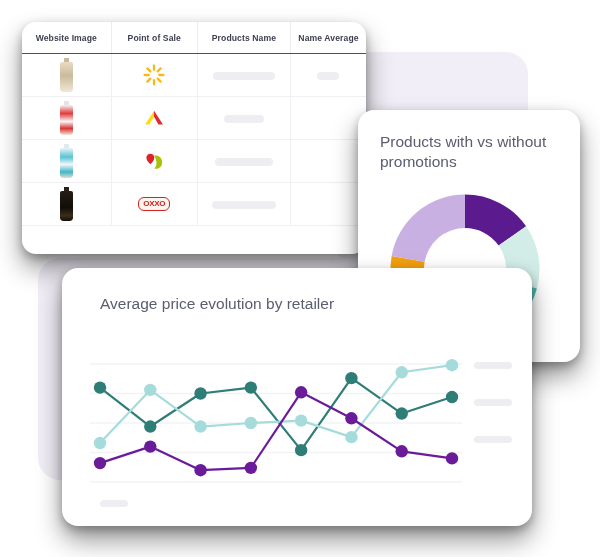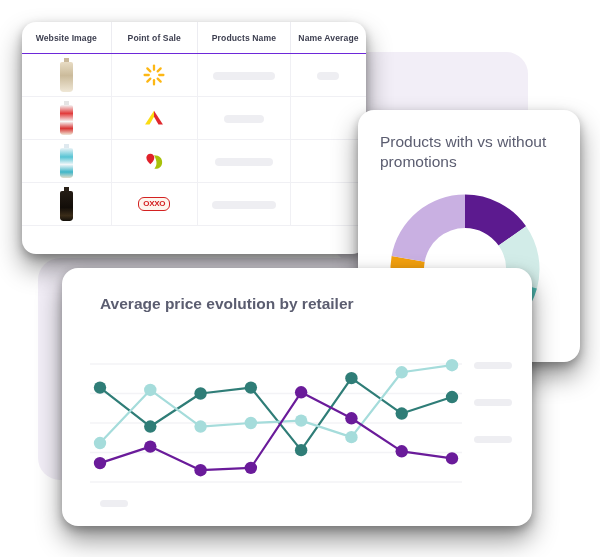--- a/index.html
+++ b/index.html
@@ -78,21 +78,21 @@
   .donut-title{
     position:absolute;left:22px;top:22px;width:180px;
     font-size:15.5px;line-height:1.28;color:#5b5d70;font-weight:400;
   }
   .donut-wrap{position:absolute;left:22px;top:78px;width:170px;height:162px;}
 
   
   .line-card{left:62px;top:268px;width:470px;height:258px;border-radius:16px;}
   .line-title{
     position:absolute;left:38px;top:26px;width:280px;
-    font-size:15.5px;line-height:1.28;color:#5b5d70;font-weight:700;
+    font-size:15.5px;line-height:1.28;color:#5b5d70;font-weight:400;
   }
   .plot{position:absolute;left:28px;top:90px;width:372px;height:130px;}
   .legend-col{position:absolute;left:412px;top:94px;width:50px;}
   .legend-col .ph{display:block;margin-bottom:30px;height:7px;}
   .xlabel-ph{position:absolute;left:38px;top:232px;width:28px;height:7px;background:#eeeef2;border-radius:4px;}
 </style>
 </head>
 <body>
 
 <div class="stage">

